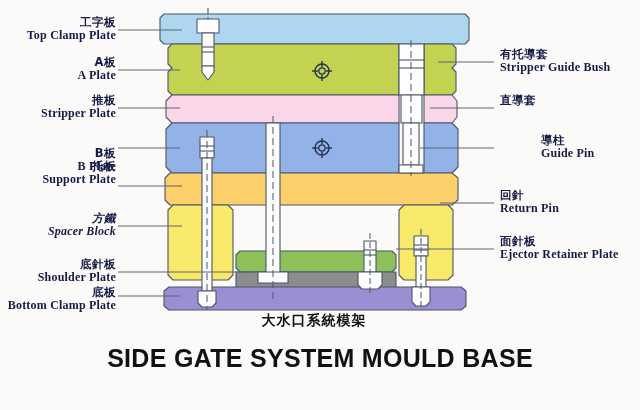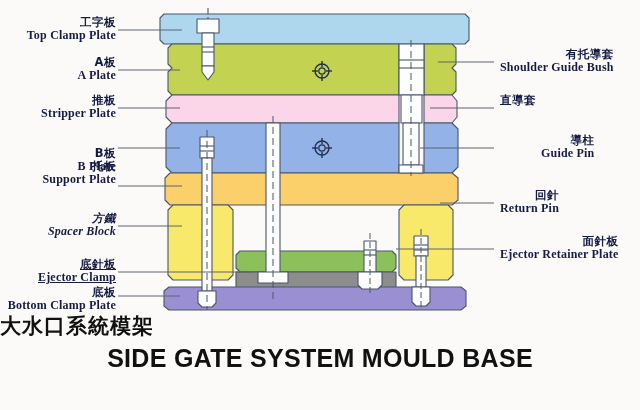--- a/index.html
+++ b/index.html
@@ -28,27 +28,28 @@
   }
   .label .en{
     font-family:"Liberation Serif",serif;
     font-size:12px;
     font-weight:700;
     display:block;
     letter-spacing:.2px;
     margin-top:.5px;
   }
   .label.left{text-align:right;}
-  .label.right{text-align:right;}
+  .label.right{text-align:left;}
 
   
   .title-cn{
     position:absolute;left:0;right:12px;top:312px;
+    text-align:center;
     font-family:"DejaVu Sans",sans-serif;
-    font-size:21px;font-weight:700;color:#111111;
+    font-size:14px;font-weight:700;color:#111111;
     letter-spacing:1px;
   }
   .title-en{
     position:absolute;left:0;right:0;top:344px;
     text-align:center;
     font-family:"Liberation Sans",sans-serif;
     font-size:25px;font-weight:700;color:#111111;
     letter-spacing:.3px;
   }
   svg{display:block;}
@@ -189,33 +190,33 @@
   <div class="label left" style="right:524px;top:160px;">
     <span class="cn">托板</span>
     <span class="en">Support Plate</span>
   </div>
 
   <div class="label left" style="right:524px;top:212px;font-style:italic;">
     <span class="cn">方鐵</span>
     <span class="en">Spacer Block</span>
   </div>
 
-  <div class="label left" style="right:524px;top:258px;text-decoration:underline;">
+  <div class="label left" style="right:524px;top:258px;">
     <span class="cn">底針板</span>
-    <span class="en">Ejector Clamp</span>
+    <span class="en">Shoulder Plate</span>
   </div>
 
   <div class="label left" style="right:524px;top:286px;">
     <span class="cn">底板</span>
     <span class="en">Bottom Clamp Plate</span>
   </div>
 
   <div class="label right" style="left:500px;top:48px;">
     <span class="cn">有托導套</span>
-    <span class="en">Shoulder Guide Bush</span>
+    <span class="en">Stripper Guide Bush</span>
   </div>
 
   <div class="label right" style="left:500px;top:94px;">
     <span class="cn">直導套</span>
   </div>
 
   <div class="label right" style="left:500px;top:134px;margin-left:41px;">
     <span class="cn">導柱</span>
     <span class="en">Guide Pin</span>
   </div>

